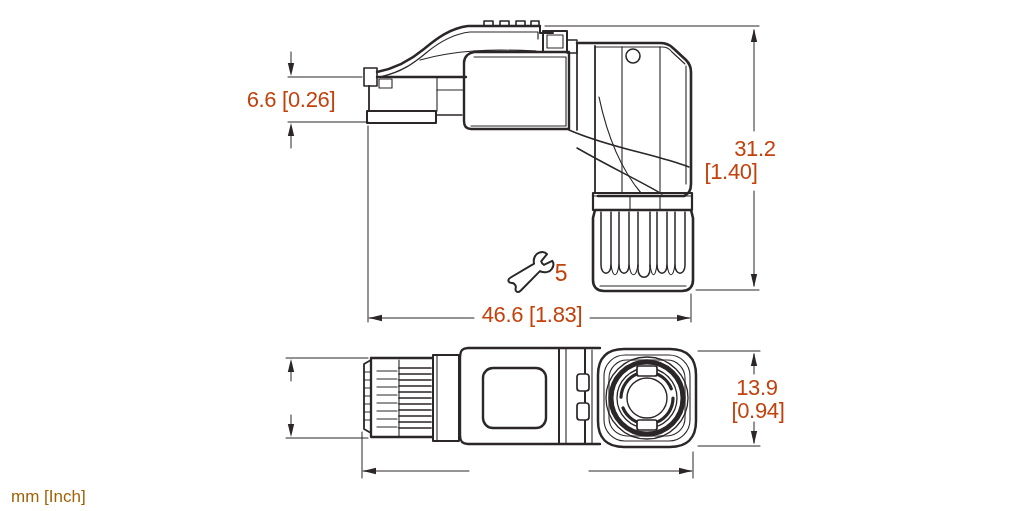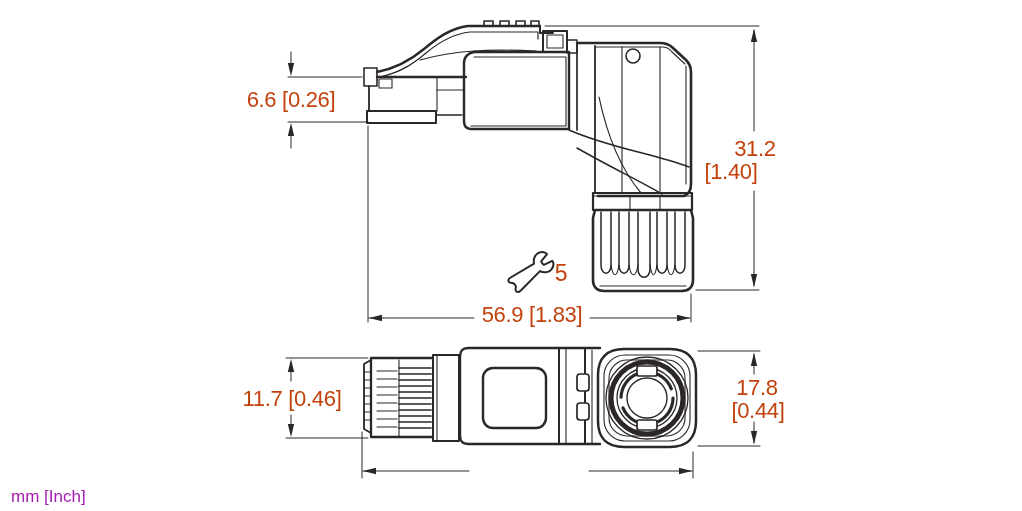--- a/index.html
+++ b/index.html
@@ -6,21 +6,21 @@
   #stage{
     position:relative;width:1022px;height:511px;background:#ffffff;
     font-family:"Liberation Sans",sans-serif;color:#2b2627;overflow:hidden;
   }
   svg{position:absolute;left:0;top:0;}
   .dimlabel{
     position:absolute;transform:translate(-50%,-50%);
     font-size:22px;letter-spacing:-0.3px;white-space:nowrap;color:#c2410c;
   }
   .units{
-    position:absolute;left:11px;top:487px;font-size:17px;color:#a21caf;
+    position:absolute;left:11px;top:487px;font-size:17px;color:#a16207;
   }
   .wrenchnum{font-size:23px;}
 </style>
 </head>
 <body>
 
 <div id="stage">
 
   <svg width="1022" height="511" viewBox="0 0 1022 511" fill="none" stroke="#2b2627" stroke-linecap="round" stroke-linejoin="round">
 
@@ -192,24 +192,23 @@
         <path d="M692,471 l-13,-3.2 v6.4 z" fill="#2b2627" stroke="none"></path>
       </g>
     </g>
   </svg>
 
   <div class="dimlabel" style="left:291px;top:100px">6.6 [0.26]</div>
 
   <div class="dimlabel" style="left:755px;top:149px">31.2</div>
   <div class="dimlabel" style="left:731px;top:172px">[1.40]</div>
 
-  <div class="dimlabel" style="left:532px;top:315px">56.9 [1.83]</div>
+  <div class="dimlabel" style="left:532px;top:315px">46.6 [1.83]</div>
 
   <div class="dimlabel wrenchnum" style="left:561px;top:273px">5</div>
 
-  <div class="dimlabel" style="left:292px;top:399px">11.7 [0.46]</div>
-
-  <div class="dimlabel" style="left:757px;top:388px">17.8</div>
-  <div class="dimlabel" style="left:758px;top:411px">[0.44]</div>
+
+  <div class="dimlabel" style="left:757px;top:388px">13.9</div>
+  <div class="dimlabel" style="left:758px;top:411px">[0.94]</div>
 
 
   <div class="units">mm [Inch]</div>
 </div>
 
 </body></html>

